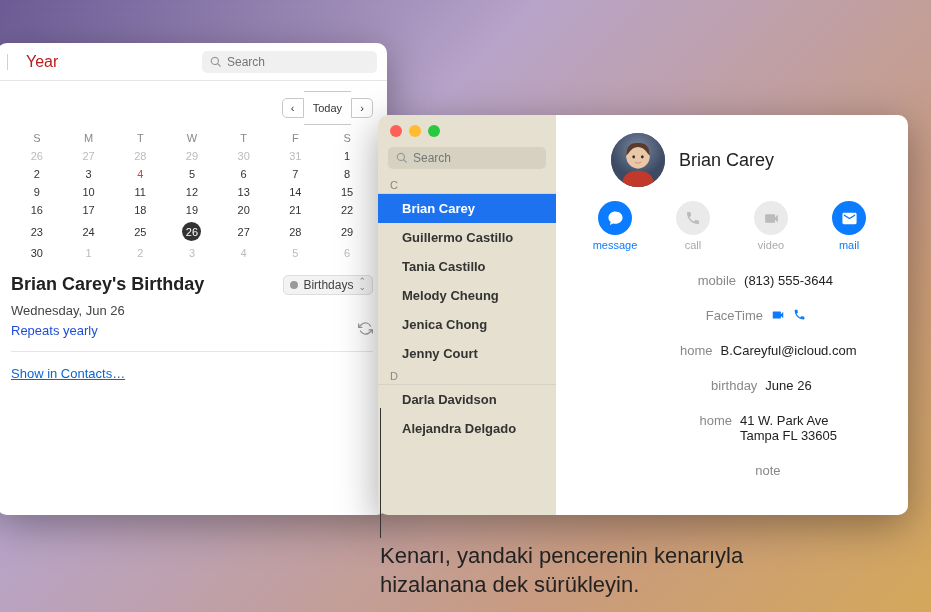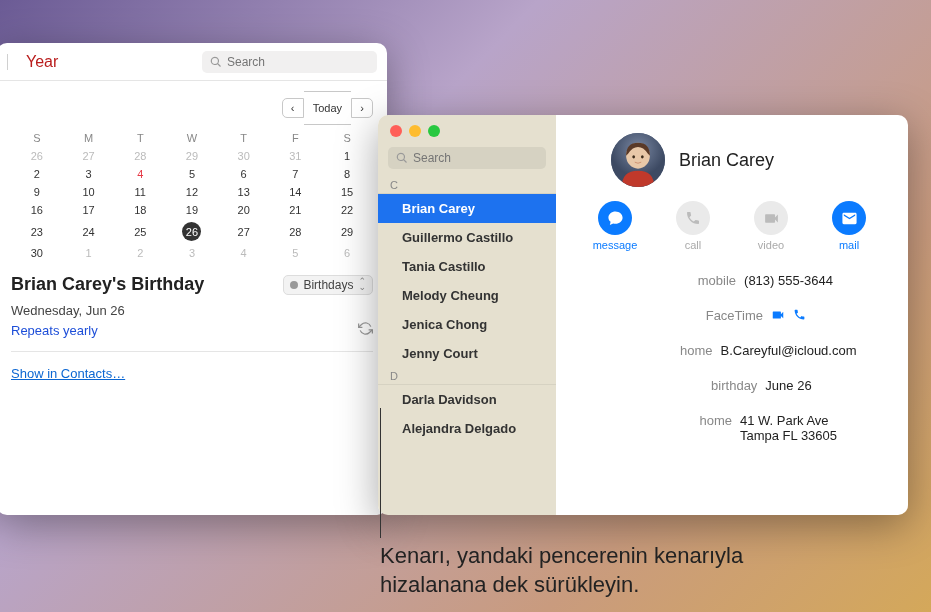--- a/index.html
+++ b/index.html
@@ -549,19 +549,23 @@
         </div>
         <div class="info-row">
           <div class="info-label">birthday</div>
           <div class="info-value" style="white-space: pre-line;">June 26</div>
         </div>
         <div class="info-row">
           <div class="info-label">home</div>
           <div class="info-value" style="white-space: pre-line;">41 W. Park Ave
 Tampa FL 33605</div>
         </div>
+        <div class="info-row">
+          <div class="info-label">note</div>
+          <div class="info-value" style="white-space: pre-line;"></div>
+        </div>
       </div>
   </div>
 </div>
 
 <div class="caption-line"></div>
 <div class="caption" id="caption" style="white-space: pre-line;">Kenarı, yandaki pencerenin kenarıyla
 hizalanana dek sürükleyin.</div>
 
 </body></html>

